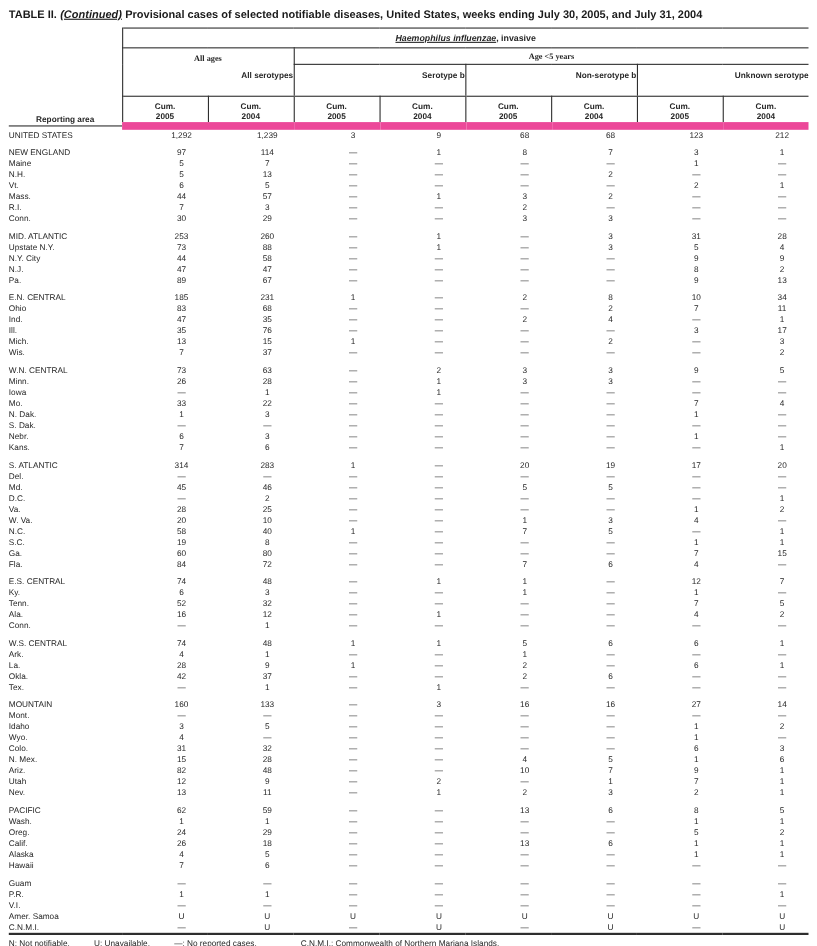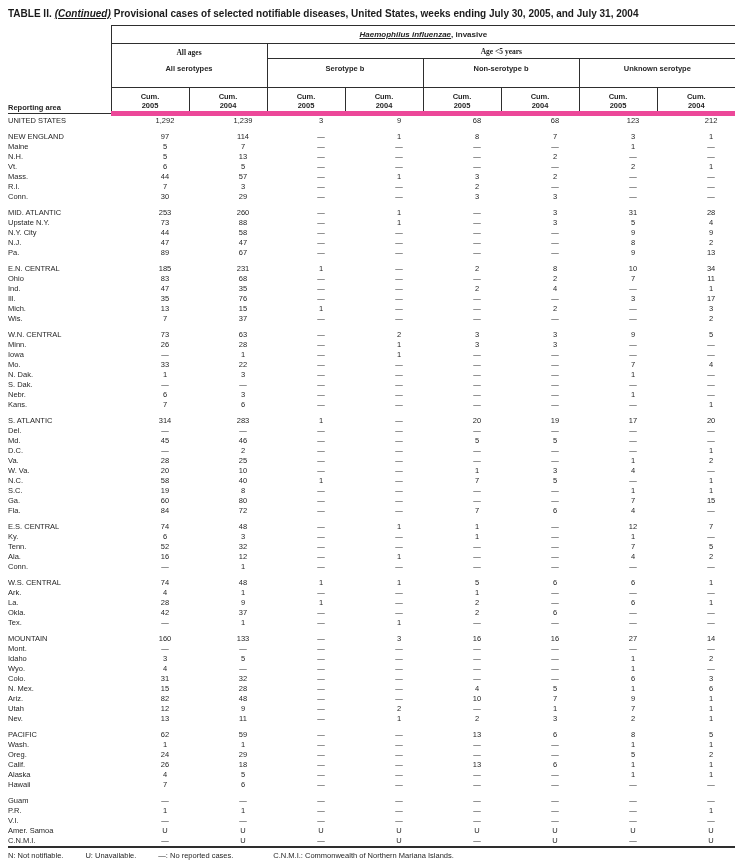--- a/index.html
+++ b/index.html
@@ -9,27 +9,27 @@
   .title-line{white-space:nowrap;overflow:hidden;}
   .title .seg{margin-right:3px;text-align:center;}
   .italic{font-style:italic;text-decoration:underline;}
 
   table.main{border-collapse:collapse;table-layout:fixed;width:727px;margin-top:5px;border-bottom:2px solid #2e2e2e;}
   col.c-label{width:103px;}
   col.c-num{width:78px;}
   td{font-size:7.5px;line-height:10px;padding:0;white-space:nowrap;color:#262626;}
   thead td{font-weight:bold;text-align:center;vertical-align:bottom;}
 
-  .ra-cell{text-align:left;vertical-align:bottom;border-right:1px solid #2e2e2e;border-bottom:1px solid #2e2e2e;padding-bottom:0;}
+  .ra-cell{text-align:center;vertical-align:bottom;border-right:1px solid #2e2e2e;border-bottom:1px solid #2e2e2e;padding-bottom:0;}
   .disease-cell{border-top:1px solid #2e2e2e;border-bottom:1px solid #2e2e2e;height:17px;vertical-align:middle;font-size:8px;}
   tr.h2 td{height:13px;padding-bottom:1px;font-family:Liberation Serif, serif;}
   .age5{border-bottom:1px solid #2e2e2e;}
-  tr.h3 td{height:15px;border-bottom:1px solid #2e2e2e;padding-bottom:13px;}
+  tr.h3 td{height:15px;border-bottom:1px solid #2e2e2e;padding-bottom:13px;text-align:right;}
   .gl{border-left:1px solid #2e2e2e;}
-  tr.h4 td{height:22px;border-bottom:5px solid #ec4899;padding-bottom:1px;margin-top:16px;}
+  tr.h4 td{height:22px;border-bottom:7px solid #ec4899;padding-bottom:1px;margin-top:16px;}
   tr.h4 td div{line-height:9px;}
 
   tbody td{height:10px;vertical-align:bottom;}
   td.lbl{text-align:left;}
   td.num{text-align:center;padding-left:30px;}
   tr.gap td{height:6px;}
 
   .footnotes{width:727px;}
   .legend{font-size:7.5px;line-height:9px;margin-top:3px;white-space:nowrap;}
   .legend span{margin-right:22px;}

